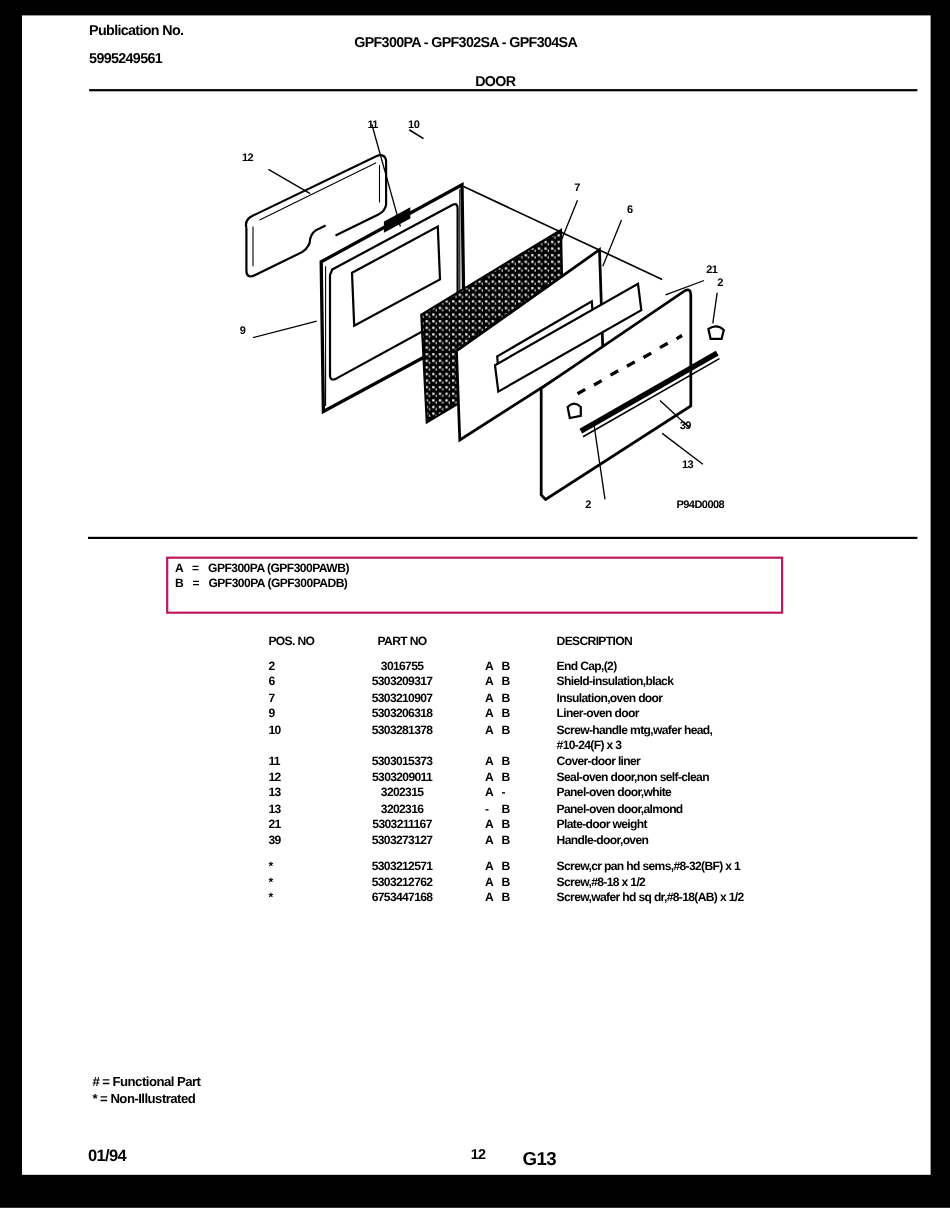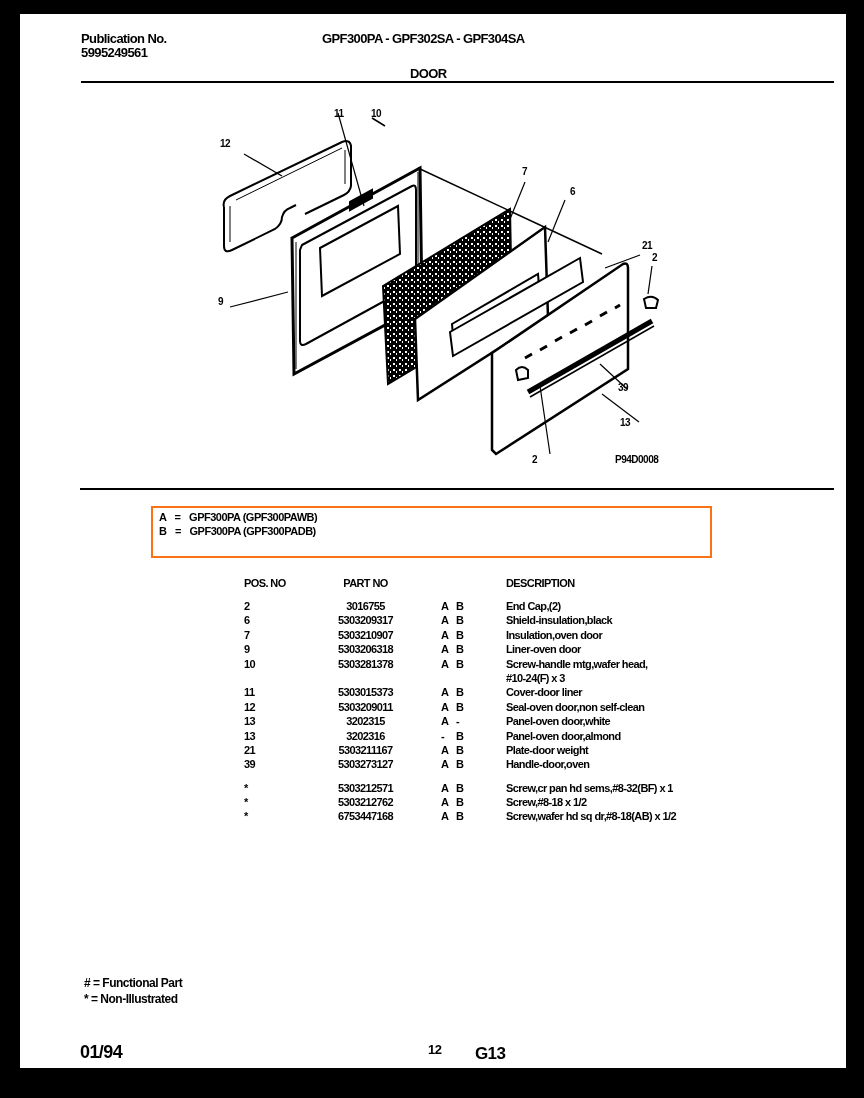--- a/index.html
+++ b/index.html
@@ -12,21 +12,21 @@
     .page {
       position: absolute; left: 20px; top: 14px; width: 826px; height: 1054px;
       background: #fff;
     }
     .abs { position: absolute; }
     .b { font-weight: bold; letter-spacing: -0.6px; }
     .hdr { font-size: 13px; line-height: 14px; }
     .rule { position: absolute; background: #000; height: 2px; }
     .legend-box {
       position: absolute; left: 131px; top: 492px; width: 561px; height: 52px;
-      border: 2px solid #f97316; box-sizing: border-box;
+      border: 2px solid #be185d; box-sizing: border-box;
     }
     .legend-line { font-size: 11px; font-weight: bold; letter-spacing: -0.5px; line-height: 13px; position: absolute; left: 6px; }
     .tbl { position: absolute; left: 224px; top: 563px; width: 480px; font-size: 11px; font-weight: bold; letter-spacing: -0.6px; }
     .tbl-head { position: relative; height: 22px; }
     .row { position: relative; height: 14.4px; line-height: 14px; }
     .row.tall { height: 28.8px; }
     .gap { height: 9px; }
     .c-pos { position: absolute; left: 0; width: 60px; }
     .c-part { position: absolute; left: 68px; width: 107px; text-align: center; }
     .c-a { position: absolute; left: 197px; width: 10px; }
@@ -34,24 +34,24 @@
     .c-desc { position: absolute; left: 262px; width: 260px; }
     .callout { position: absolute; font-size: 10px; font-weight: bold; letter-spacing: -0.5px; }
     svg.diagram { position: absolute; left: 0; top: 0; }
     .footnote { position: absolute; left: 64px; font-size: 12px; font-weight: bold; letter-spacing: -0.5px; line-height: 15px; }
   </style>
 </head>
 <body>
 
 <div class="page">
 
-  <div class="abs b hdr" style="left:61px; top:18px;">Publication No.</div>
+  <div class="abs b hdr" style="left:61px; top:7px;">Publication No.</div>
   <div class="abs b hdr" style="left:61px; top:32px;">5995249561</div>
   <div class="abs b hdr" style="left:302px; top:18px;">GPF300PA - GPF302SA - GPF304SA</div>
-  <div class="abs b hdr" style="left:390px; top:53px;">DOOR</div>
+  <div class="abs b hdr" style="left:412px; top:53px;">DOOR</div>
   <div class="rule" style="left:61px; top:67px; width:753px;"></div>
 
   <svg class="diagram" width="826" height="470" viewBox="0 0 826 470">
     <defs>
       <pattern id="mesh" width="6" height="6" patternUnits="userSpaceOnUse">
         <rect width="6" height="6" fill="#000"></rect>
         <rect x="1" y="1" width="2" height="2" fill="#fff"></rect>
         <rect x="4" y="3" width="1" height="2" fill="#fff"></rect>
       </pattern>
     </defs>
@@ -235,16 +235,16 @@
       <span class="c-part">6753447168</span>
       <span class="c-a">A</span>
       <span class="c-b">B</span>
       <span class="c-desc">Screw,wafer hd sq dr,#8-18(AB) x 1/2</span>
     </div>
   </div>
 
   <div class="footnote" style="top:962px;"># = Functional Part</div>
   <div class="footnote" style="top:978px;">* = Non-Illustrated</div>
 
-  <div class="abs b" style="left:60px; top:1028px; font-size:18px;">01/94</div>
+  <div class="abs b" style="left:60px; top:1028px; font-size:15px;">01/94</div>
   <div class="abs b" style="left:408px; top:1028px; font-size:13px;">12</div>
   <div class="abs b" style="left:455px; top:1030px; font-size:17px;">G13</div>
 </div>
 
 </body></html>

